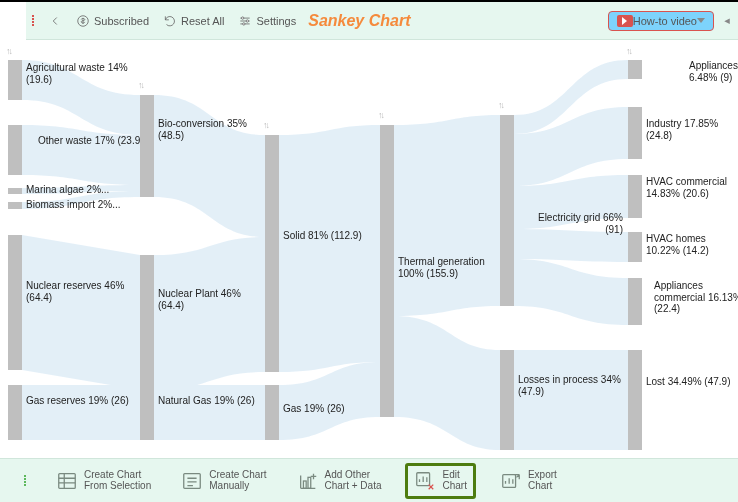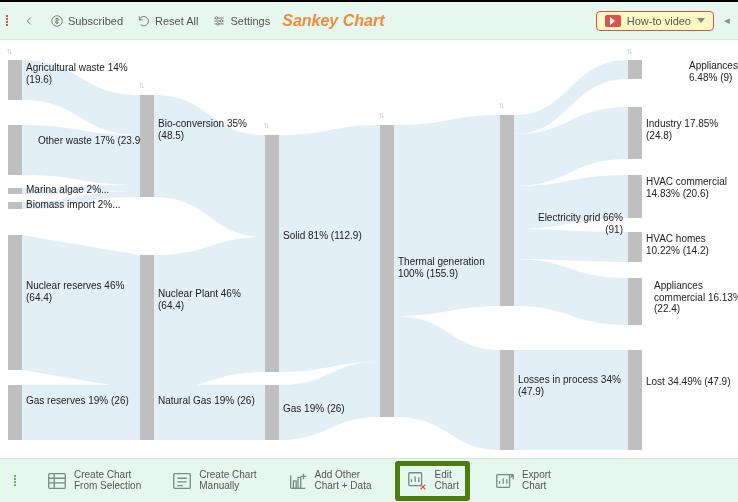--- a/index.html
+++ b/index.html
@@ -1,47 +1,47 @@
 <!DOCTYPE html>
 <html><head>
 <meta charset="utf-8">
 <style>
   * { box-sizing: border-box; margin: 0; padding: 0; }
   html, body { width: 738px; height: 502px; font-family: Arial, Helvetica, sans-serif; font-size: 11px; color: #333; overflow: hidden; background: #fff; }
   .app { width: 738px; height: 502px; border: 2px solid #000; border-left: none; border-right: none; border-bottom: none; display: flex; flex-direction: column; position: relative; }
 
   
-  .topbar { height: 38px; background: #e6f7ef; display: flex; align-items: center; padding: 0 6px; gap: 2px; border-bottom: 1px solid #d0e6db; }
+  .topbar { height: 38px; background: #e6f7ef; display: flex; align-items: center; padding: 0 6px; gap: 2px; border-bottom: 1px solid #d0e6db; margin-left: 26px; }
   .drag-handle { width: 6px; display: flex; flex-direction: column; gap: 1px; padding: 2px 0; margin-right: 2px;}
   .drag-handle span { width: 2px; height: 2px; background: #d9534f; display:inline-block;}
   .drag-handle.green span{ background:#5cb85c;}
   .tb-group { display:flex; align-items:center; gap:4px; padding: 4px 6px; border-radius:4px; color:#555; cursor:pointer; }
   .chart-title { color:#f58a3c; font-weight:bold; font-style:italic; margin-left:4px; font-size:16px;}
   .spacer { flex:1; }
-  .howto { display:flex; align-items:center; gap:6px; border:1px solid #d9534f; border-radius:4px; padding:3px 8px; color:#555; background:#fef9c3; cursor:pointer;}
+  .howto { display:flex; align-items:center; gap:0; border:1px solid #d9534f; border-radius:4px; padding:3px 8px; color:#555; background:#7dd3fc; cursor:pointer;}
   .yt { width:16px; height:12px; background:#d9534f; border-radius:2px; position:relative;}
   .yt::after{ content:""; position:absolute; left:5px; top:2px; border-left:5px solid #fff; border-top:4px solid transparent; border-bottom:4px solid transparent;}
   .caret { width:0; height:0; border-left:4px solid transparent; border-right:4px solid transparent; border-top:5px solid #888;}
   .collapse-arrow{ width:10px; text-align:center; color:#888; margin-left:6px; cursor:pointer;}
 
   .icon { width:14px; height:14px; display:inline-flex; align-items:center; justify-content:center; color:#666; }
   .icon svg{ width:14px; height:14px; stroke:#666; fill:none; stroke-width:1.4;}
 
   
   .chart-area{ flex:1; position:relative; background:#fff; overflow:hidden;}
   .flow-bg{ position:absolute; inset:0; }
   .lbl { position:absolute; font-size:10px; line-height:1.15; color:#222; }
   .node { position:absolute; background:#bfbfbf; width:14px; }
   .sort-arrows{ position:absolute; font-size:9px; color:#bbb; letter-spacing:-2px; cursor:pointer;}
 
   
-  .bottombar{ height:44px; background:#e6f7ef; display:flex; align-items:center; padding:0 14px; gap:18px; border-top:1px solid #d0e6db;}
+  .bottombar{ height:44px; background:#e6f7ef; display:flex; align-items:center; padding:0 24px; gap:18px; border-top:1px solid #d0e6db;}
   .bb-btn{ display:flex; align-items:center; gap:6px; color:#555; cursor:pointer; padding:4px 6px; border-radius:3px;}
   .bb-btn .txt{ display:flex; flex-direction:column; line-height:1.05; font-size:10px;}
-  .bb-btn.hl{ border:5px solid #4d7c0f; }
+  .bb-btn.hl{ border:3px solid #4d7c0f; }
   .bb-icon{ width:22px; height:22px; display:flex; align-items:center; justify-content:center;}
   .bb-icon svg{ width:22px; height:22px; stroke:#7a8a80; fill:none; stroke-width:1.4;}
 
 </style>
 </head>
 <body>
 <div class="app">
 
 <div class="topbar">
   <div class="drag-handle">

